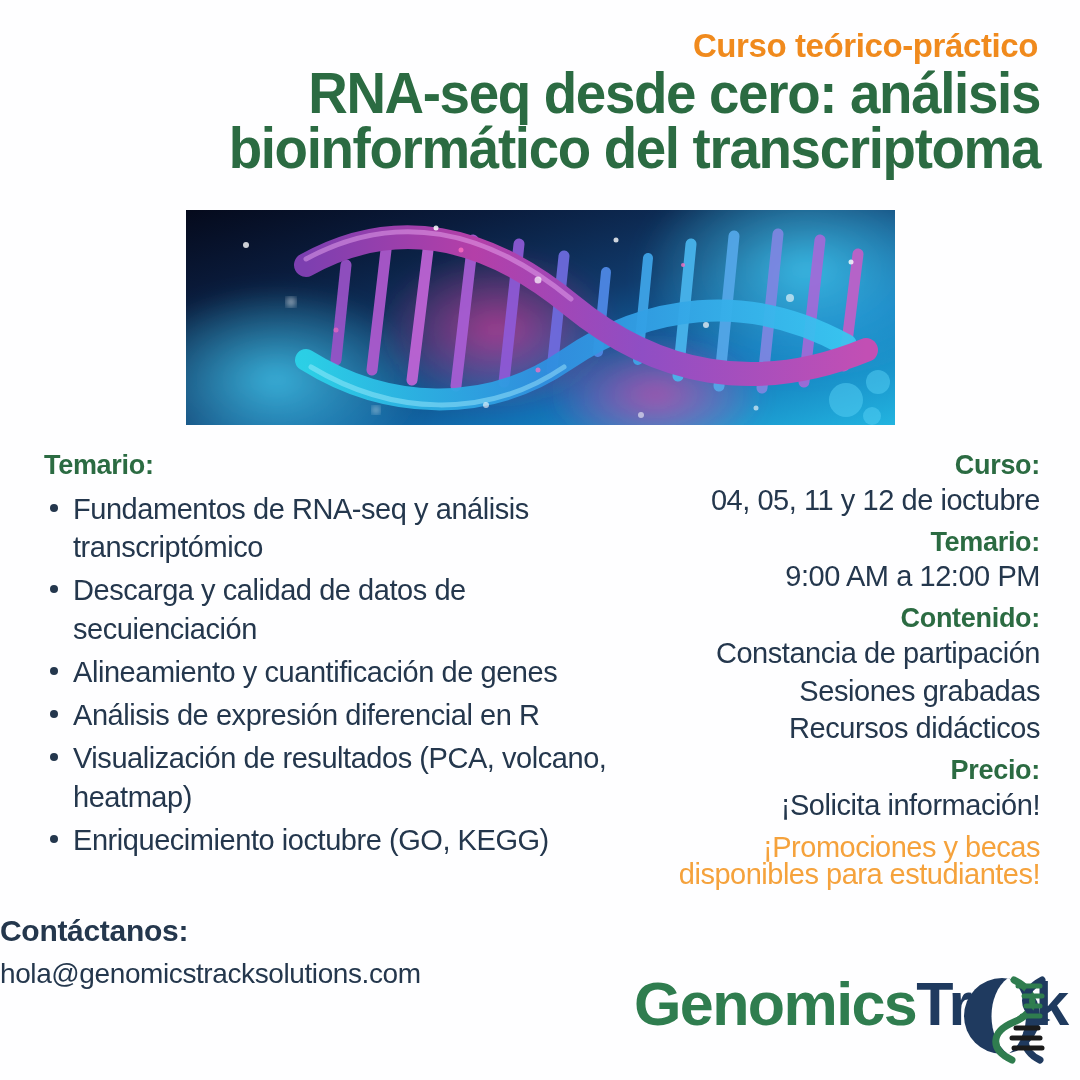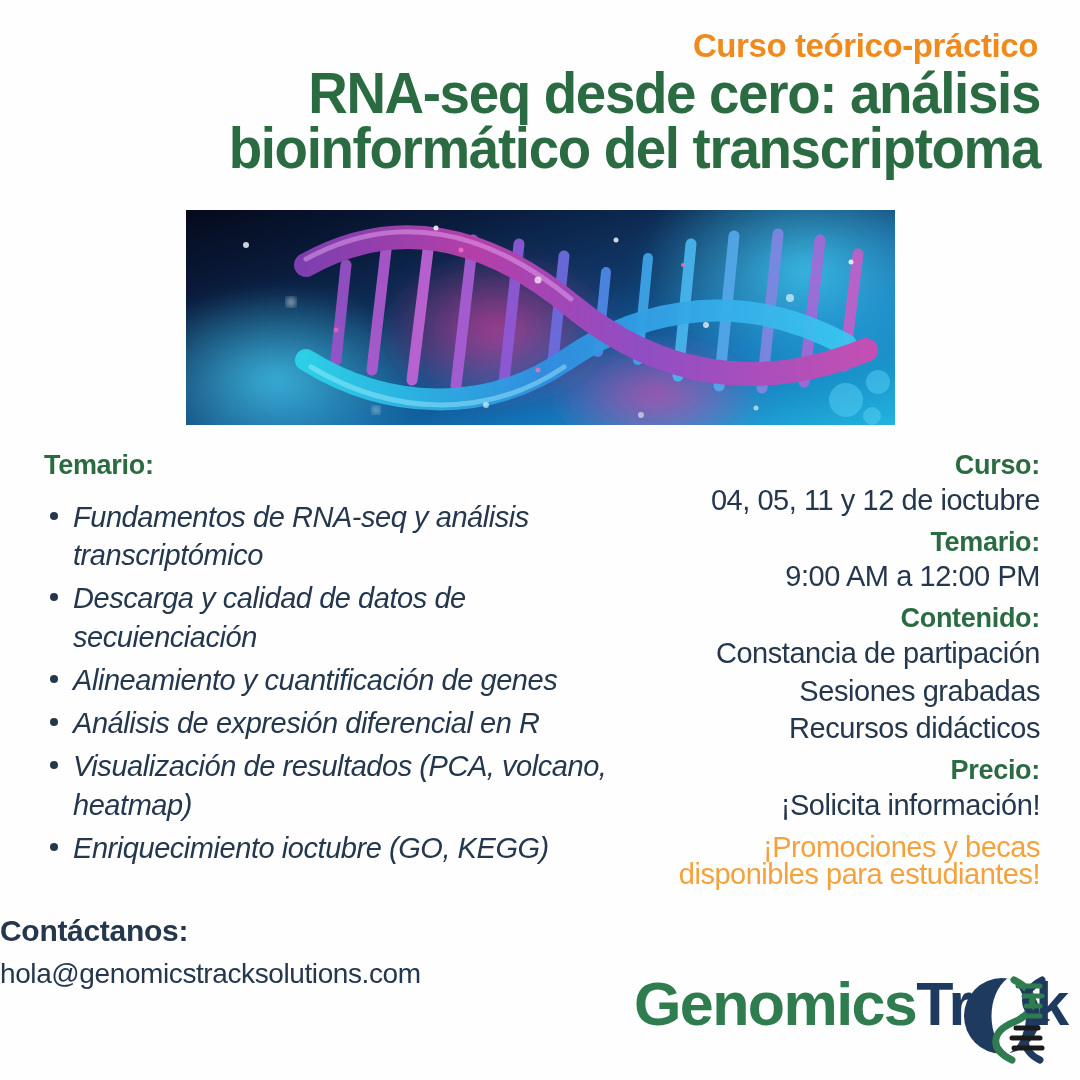--- a/index.html
+++ b/index.html
@@ -76,22 +76,21 @@
   .head-navy {
     color:#24374d;
     font-weight:bold;
     font-size:30px;
     letter-spacing:-0.3px;
   }
 
   
   ul.topics {
     list-style:none;
-    margin-top:16px;
-    font-style:italic;
+    margin-top:8px;
   }
   ul.topics li {
     position:relative;
     padding-left:29px;
     margin-bottom:5px;
     font-size:29px;
     line-height:1.32;
     color:#24374d;
     letter-spacing:-0.45px;
   }

